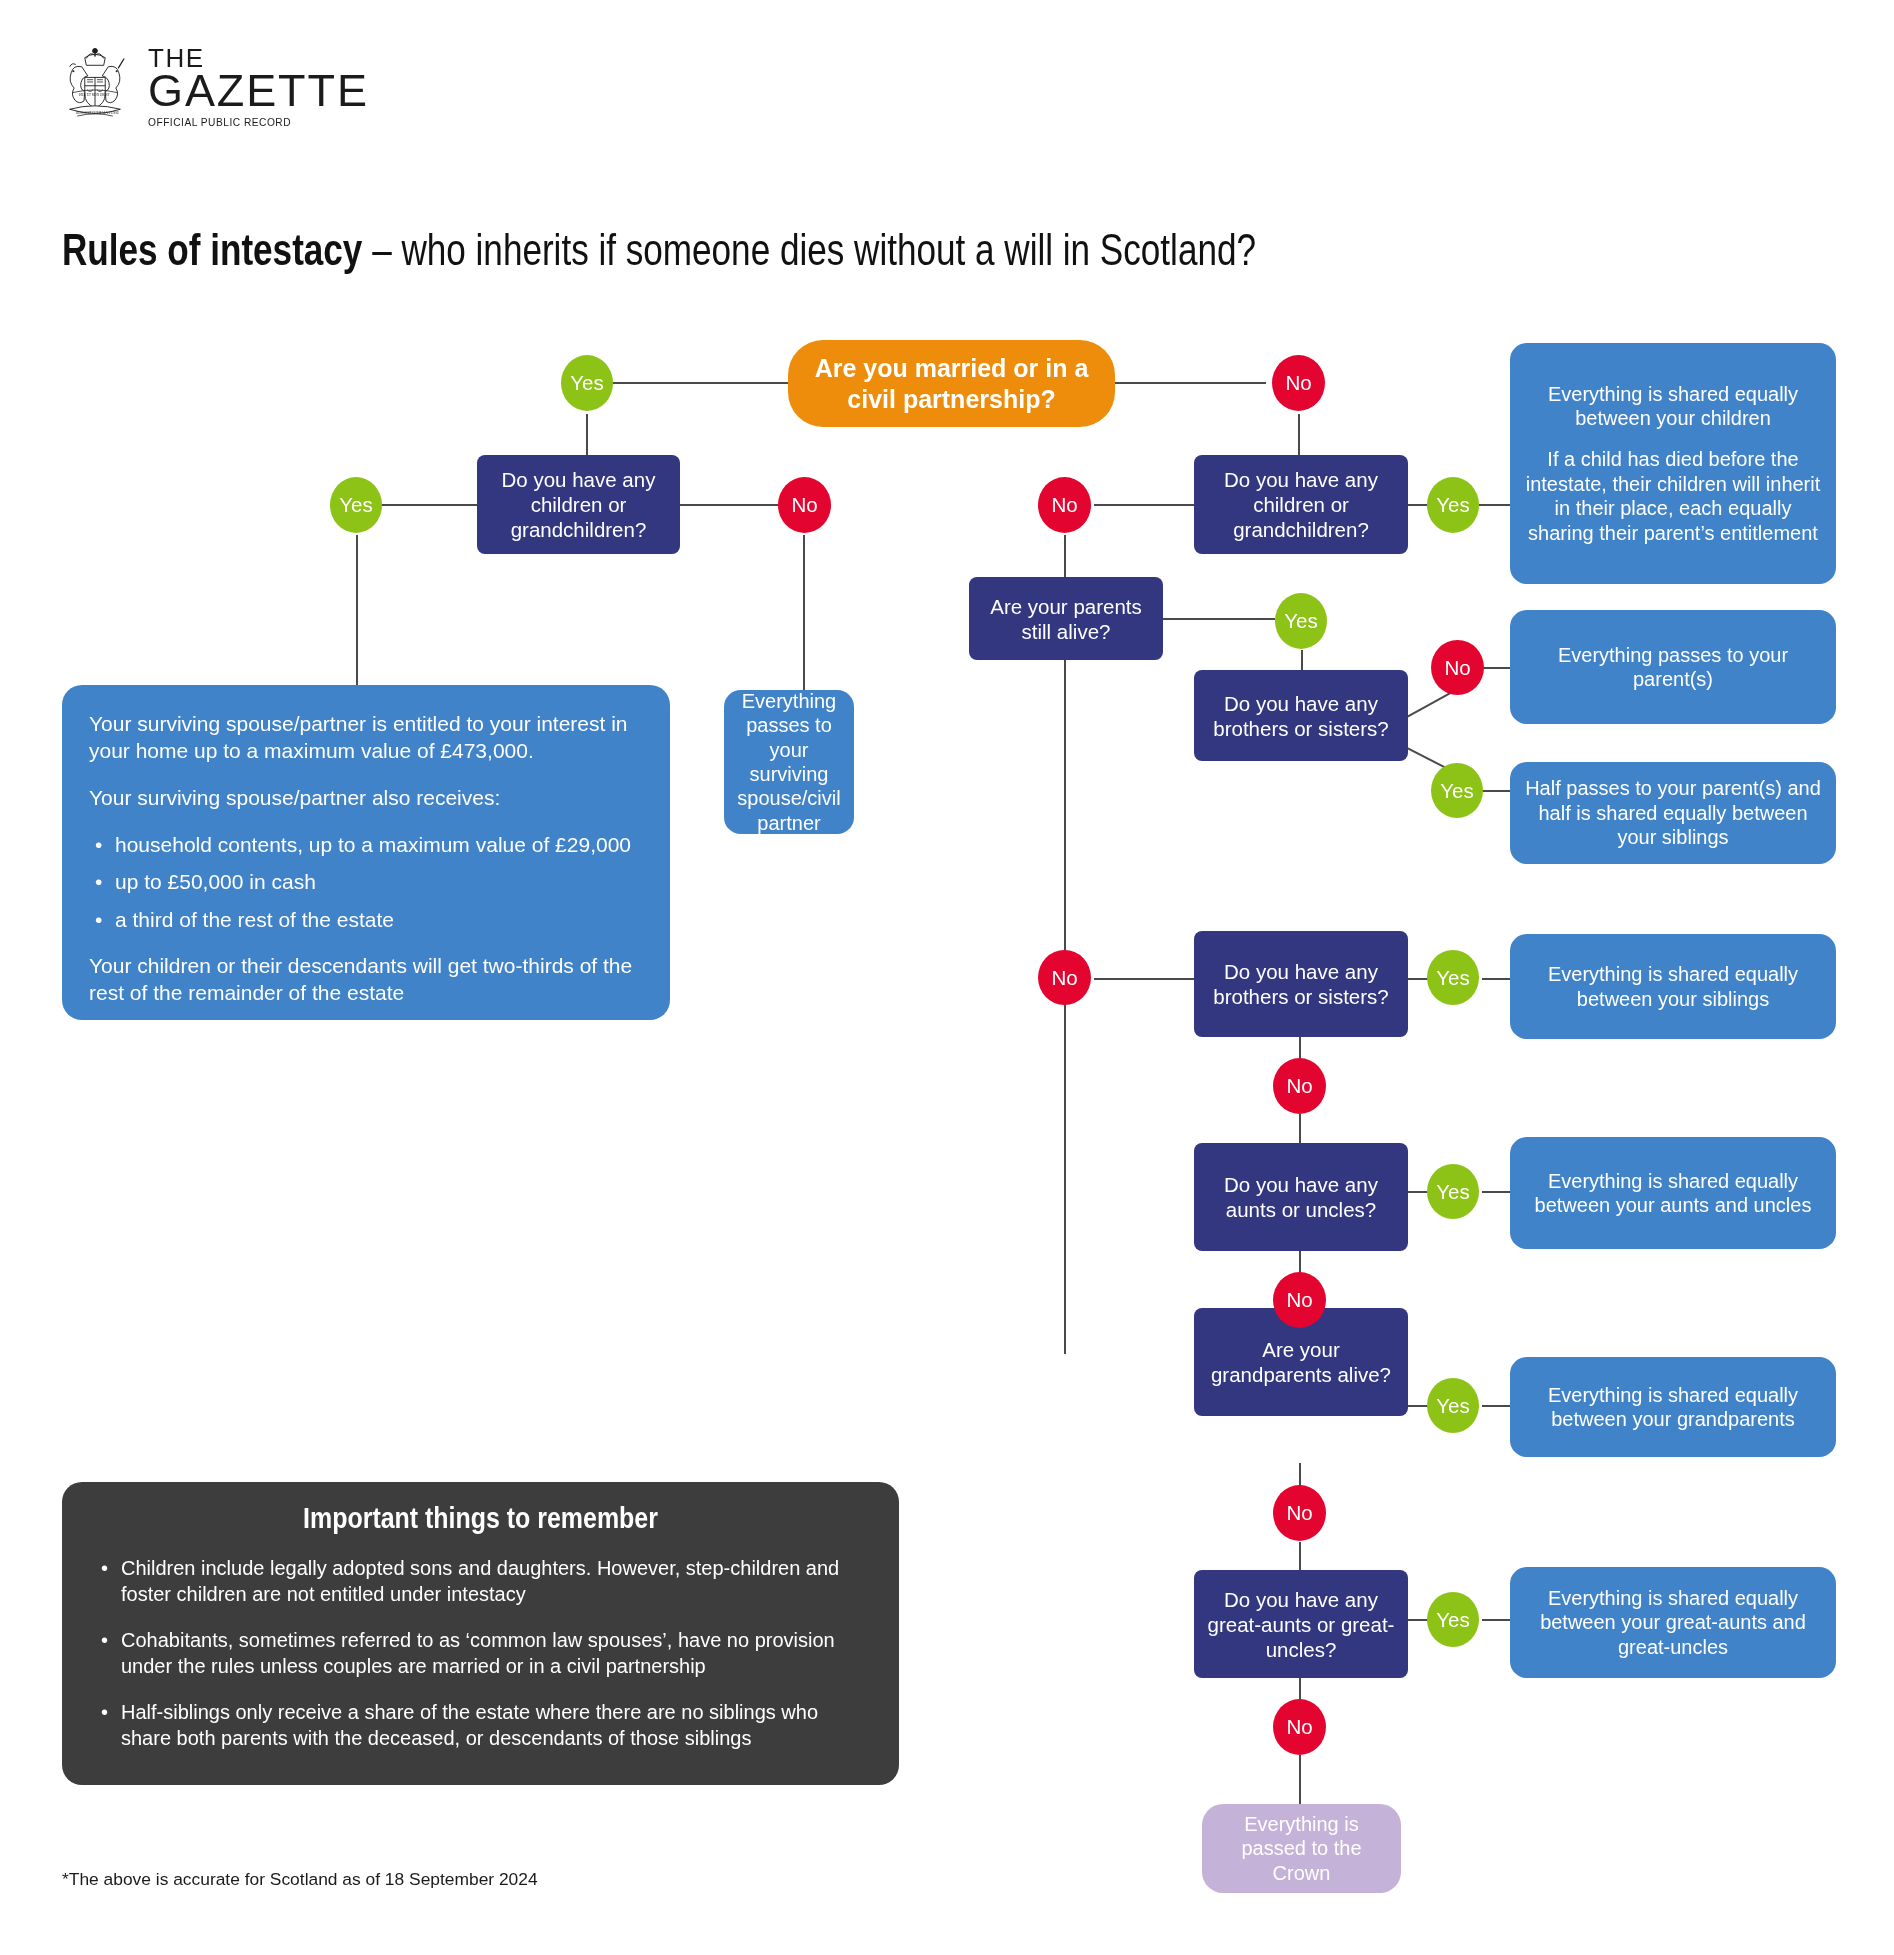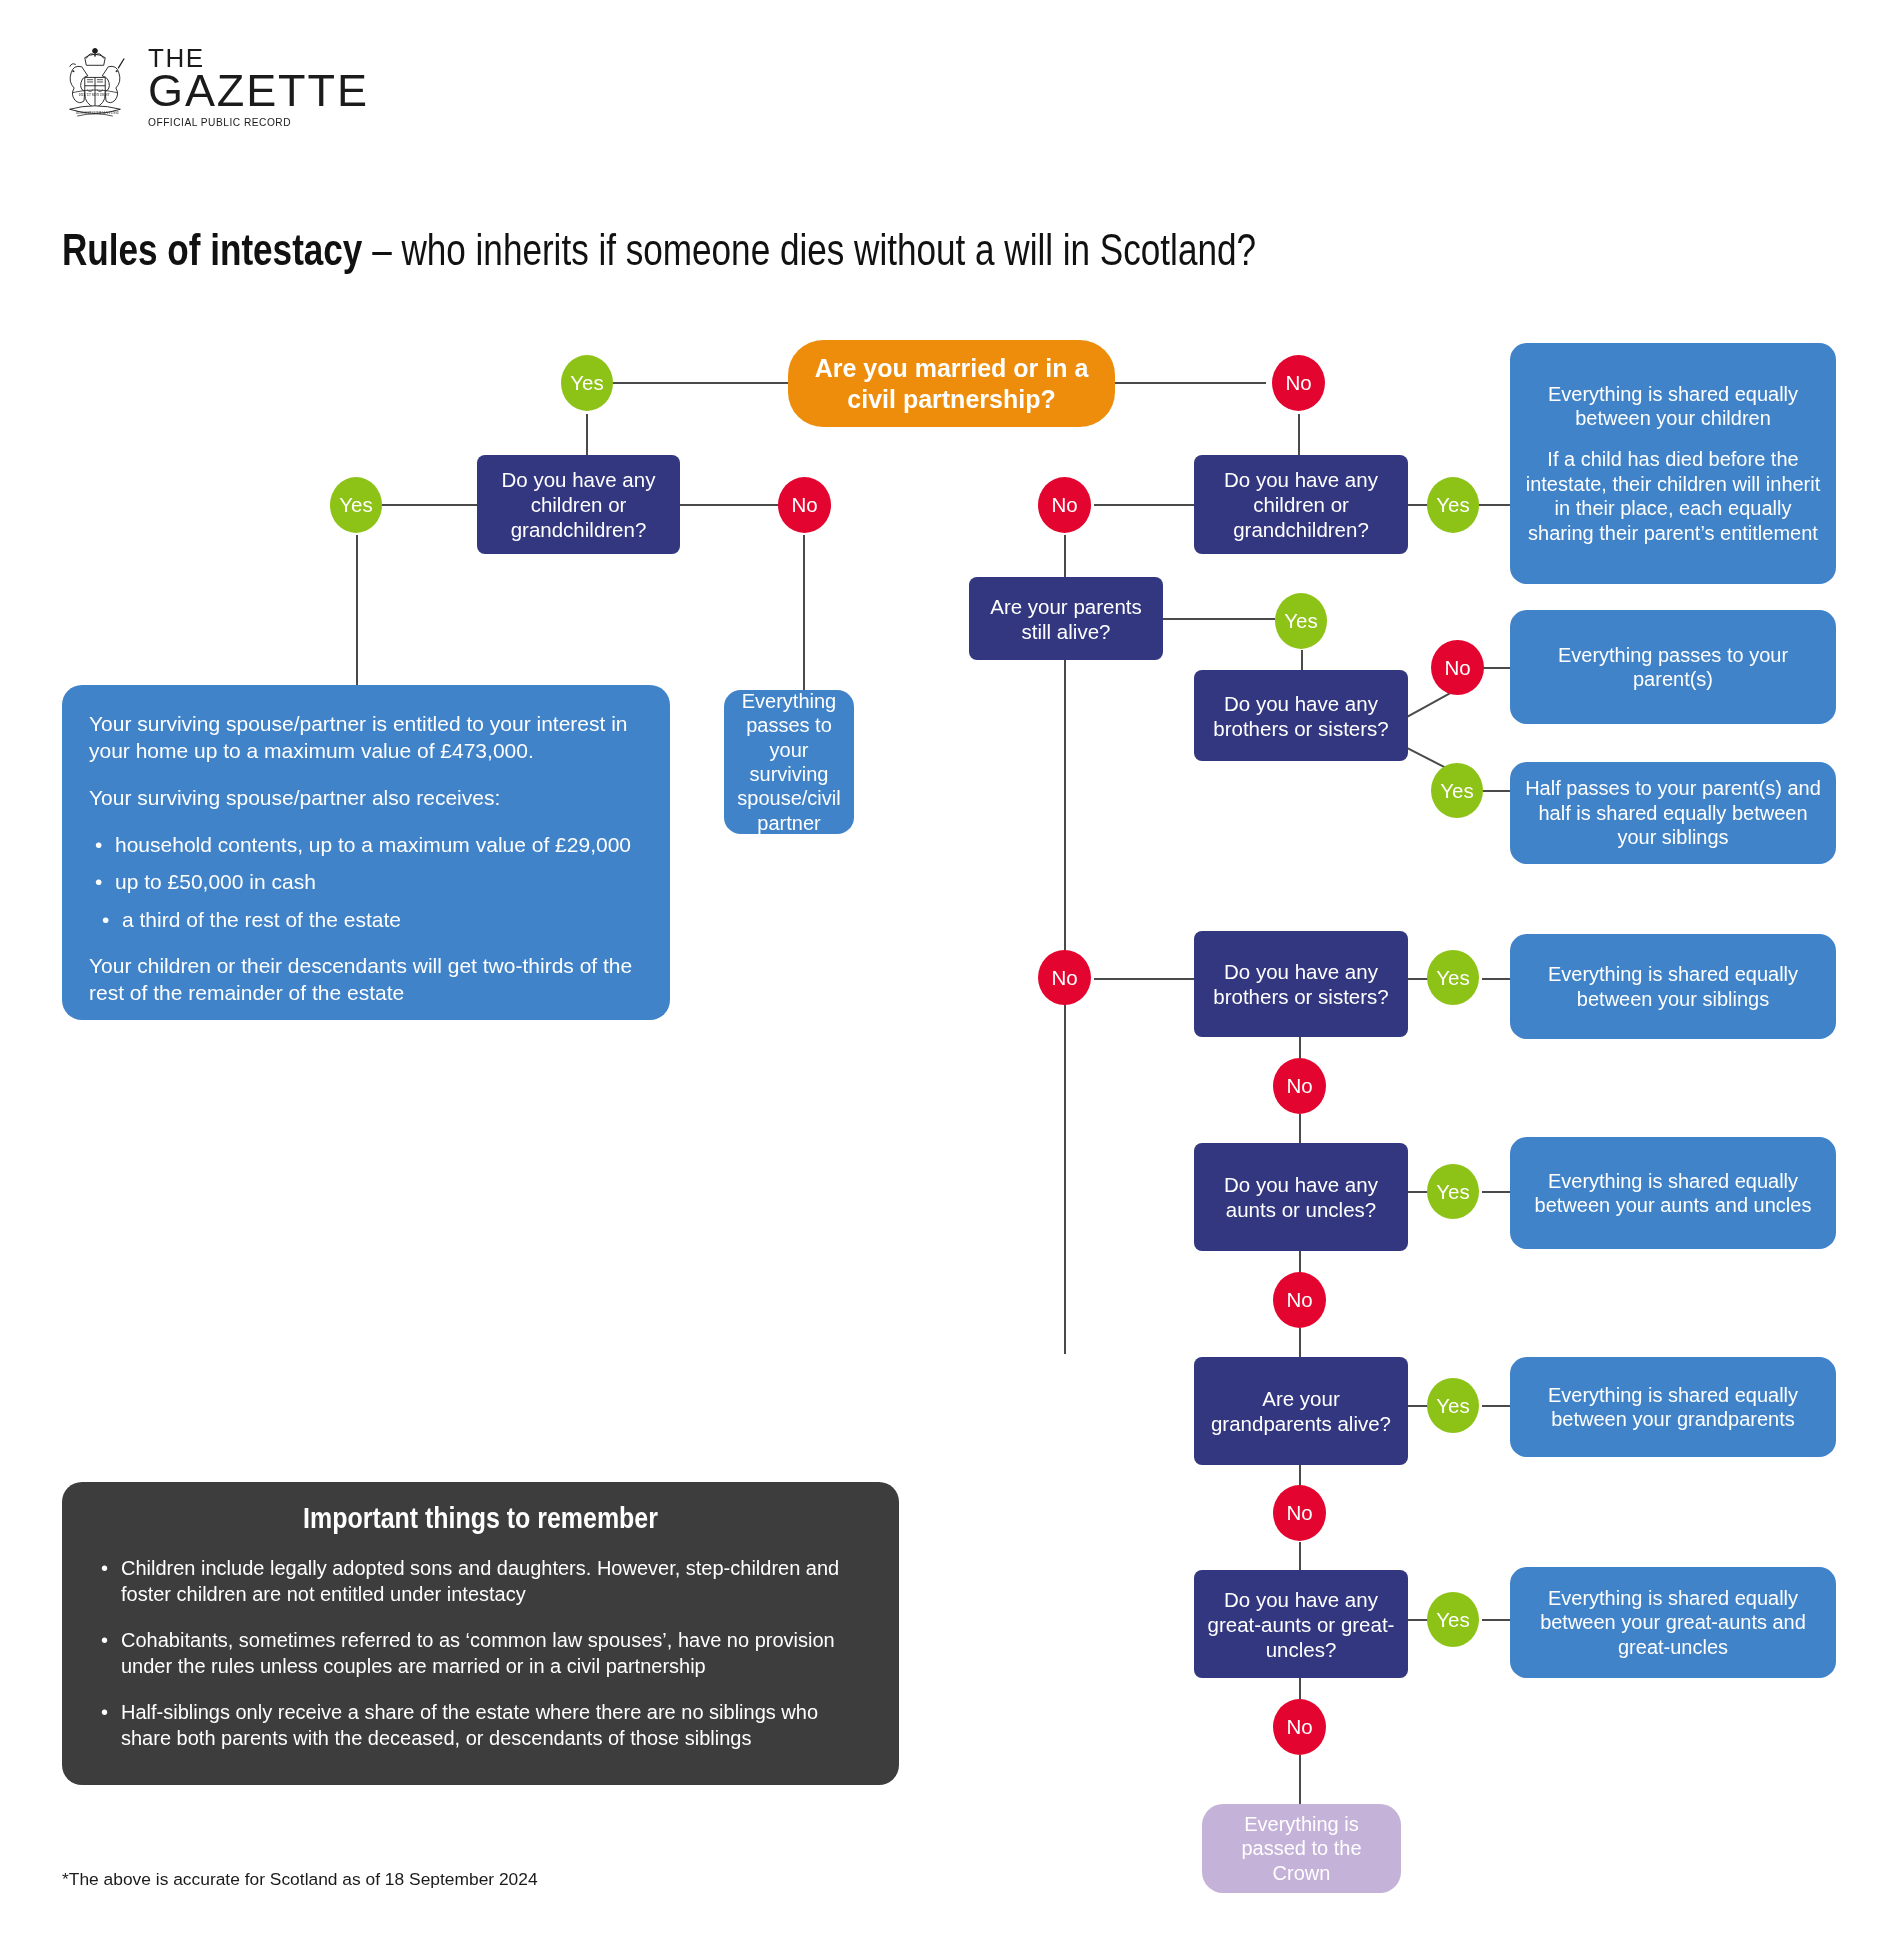--- a/index.html
+++ b/index.html
@@ -48,21 +48,21 @@
   .out-inner{display:block;width:100%;}
 
   
   #spouse-box{
     position:absolute;background:#4083c9;border-radius:20px;color:#fff;
     font-size:21px;line-height:1.28;box-sizing:border-box;padding:26px 27px 23px 27px;text-align:left;
   }
   #spouse-box p{margin:0 0 20px 0;}
   #spouse-box ul{margin:0 0 20px 0;padding:0 0 0 26px;list-style:none;}
   #spouse-box li{position:relative;margin:0 0 10.6px 0;}
-  #spouse-box li:last-child{margin-bottom:0;margin-left:7px;}
+  #spouse-box li:last-child{margin-bottom:0;}
   #spouse-box li:before{content:"\2022";position:absolute;left:-20px;top:0;}
   #spouse-box p:last-child{margin-bottom:0;}
 
   
   .pill{position:absolute;display:flex;align-items:center;justify-content:center;
         color:#fff;font-weight:normal;font-size:20.5px;border-radius:50%;}
   .yes{background:#8dc217;}
   .no{background:#e3052f;}
 
   
@@ -202,21 +202,21 @@
   </div>
 
   <div class="node q" style="left:1194px;top:931px;width:214px;height:106px;">
     <span>Do you have any brothers or sisters?</span>
   </div>
 
   <div class="node q" style="left:1194px;top:1143px;width:214px;height:108px;">
     <span>Do you have any aunts or uncles?</span>
   </div>
 
-  <div class="node q" style="left:1194px;top:1357px;width:214px;height:108px;">
+  <div class="node q" style="left:1194px;top:1308px;width:214px;height:108px;">
     <span>Are your grandparents alive?</span>
   </div>
 
   <div class="node q" style="left:1194px;top:1570px;width:214px;height:108px;">
     <span>Do you have any great-aunts or great-uncles?</span>
   </div>
 
   <div class="node out" style="left:1510px;top:343px;width:326px;height:241px;">
     <span class="out-inner">
       <p>Everything is shared equally between your children</p>

